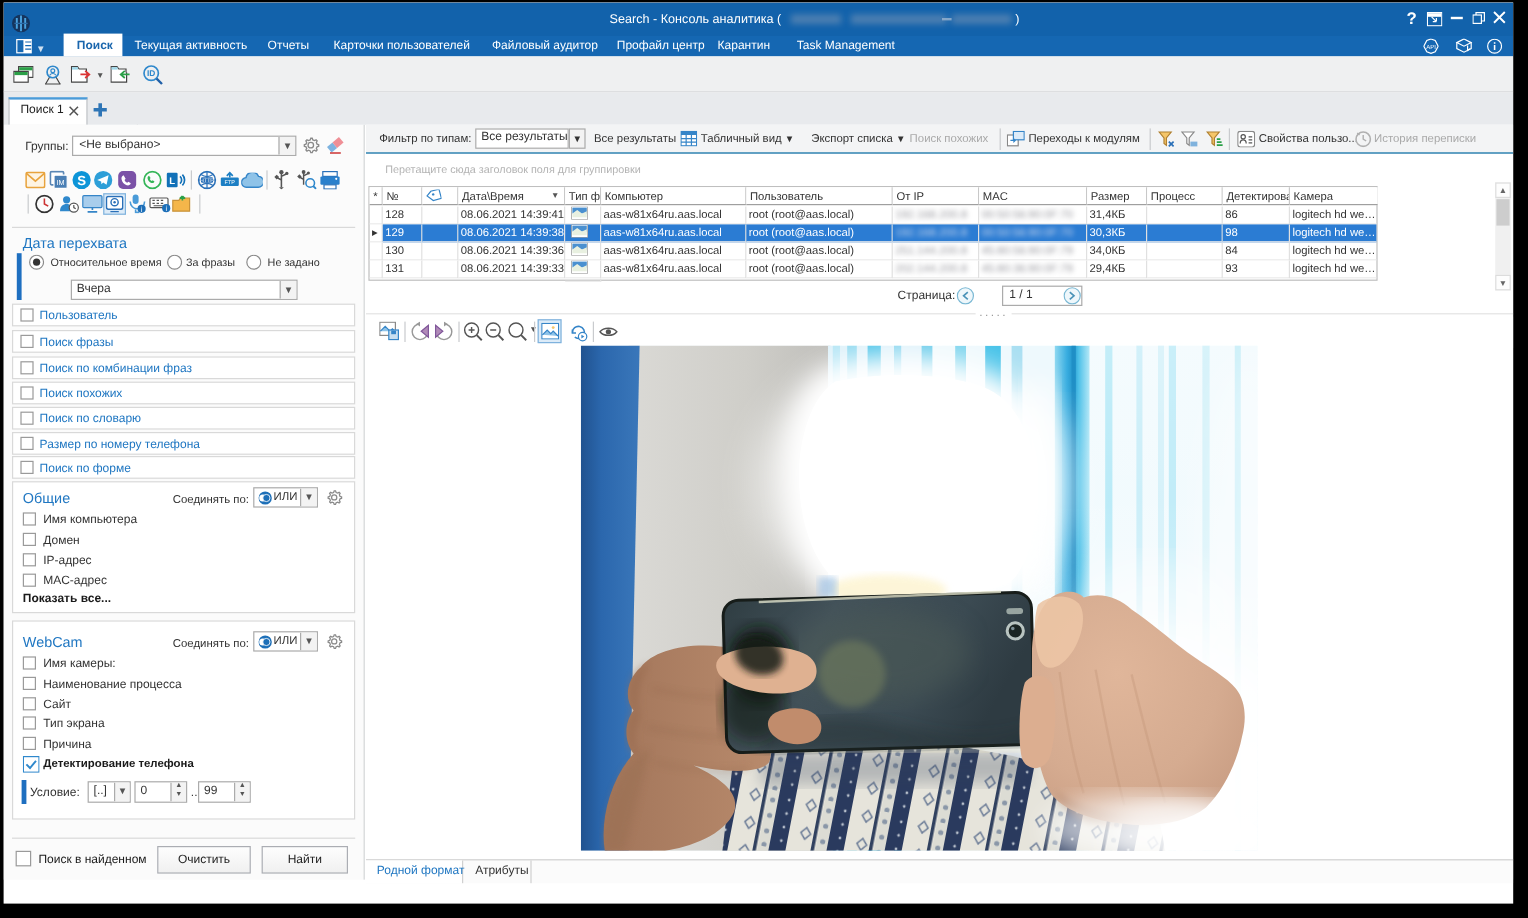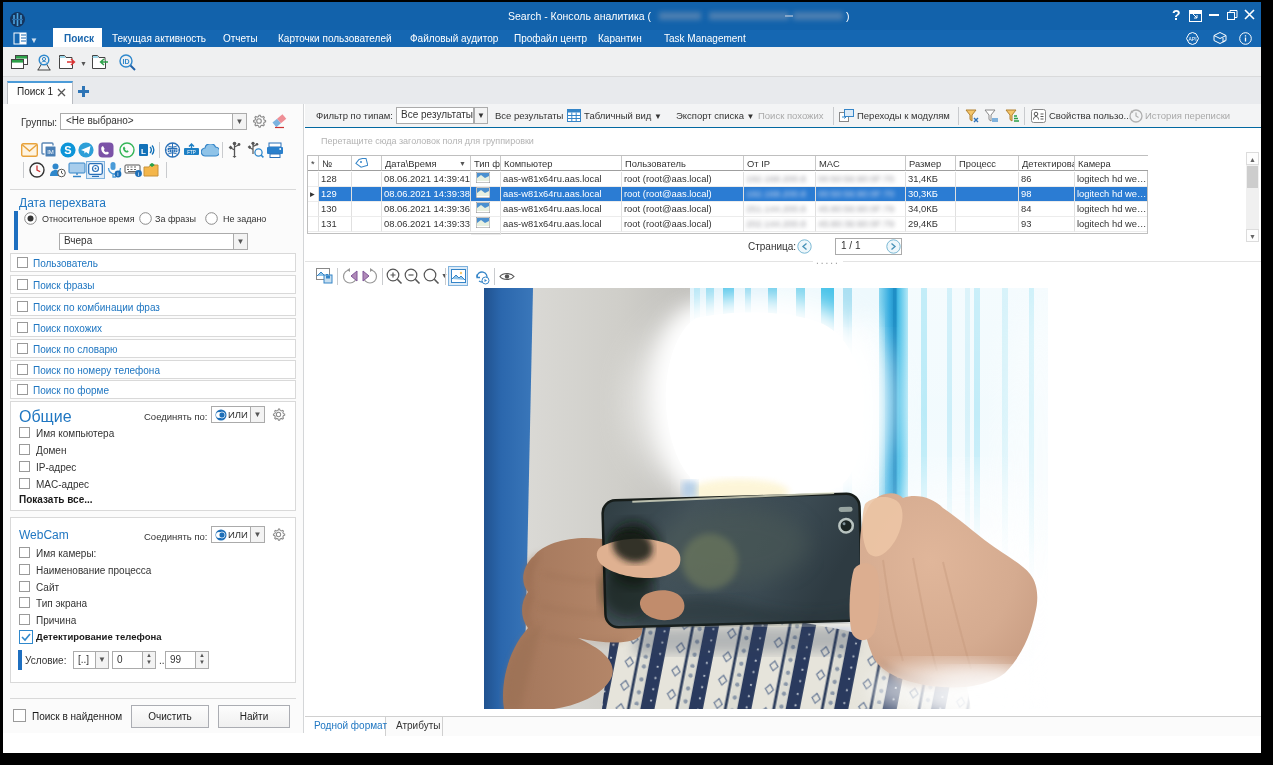--- a/index.html
+++ b/index.html
@@ -311,29 +311,29 @@
     <div class="cbrow" style="top:214px;">
         <span class="cb" style="position:absolute;left:6px;top:3px;"></span>
         <span class="lbl">Поиск похожих</span>
       </div>
     <div class="cbrow" style="top:235px;">
         <span class="cb" style="position:absolute;left:6px;top:3px;"></span>
         <span class="lbl">Поиск по словарю</span>
       </div>
     <div class="cbrow" style="top:256px;">
         <span class="cb" style="position:absolute;left:6px;top:3px;"></span>
-        <span class="lbl">Поиск по номеру телефона</span>
+        <span class="lbl">Размер по номеру телефона</span>
       </div>
     <div class="cbrow" style="top:276px;">
         <span class="cb" style="position:absolute;left:6px;top:3px;"></span>
         <span class="lbl">Поиск по форме</span>
       </div>
 
     <div class="secbox" style="top:297px;height:110px;"></div>
-    <div class="abs bluetxt" style="left:16px;top:304px;font-size:16px;">Общие</div>
+    <div class="abs bluetxt" style="left:16px;top:304px;font-size:12px;">Общие</div>
     <div class="abs" style="left:141px;top:307px;color:#333;font-size:9.5px;">Соединять по:</div>
     <div class="combo" style="left:208px;top:302px;width:54px;height:17px;">
       <svg class="abs" style="left:3px;top:2px" width="12" height="12" viewBox="0 0 12 12">
           <circle cx="6" cy="6" r="5.5" fill="#1d6fb8"></circle>
           <circle cx="4" cy="6" r="3" fill="#fff"></circle>
           <circle cx="7" cy="6" r="3" fill="#1d6fb8" stroke="#fff" stroke-width="0.7"></circle>
         </svg>
       <div class="abs" style="left:16px;top:2px;color:#333;font-size:9.5px;">ИЛИ</div>
       <div class="vb"><span style="font-size:8px;line-height:15px;">▼</span></div>
     </div>

